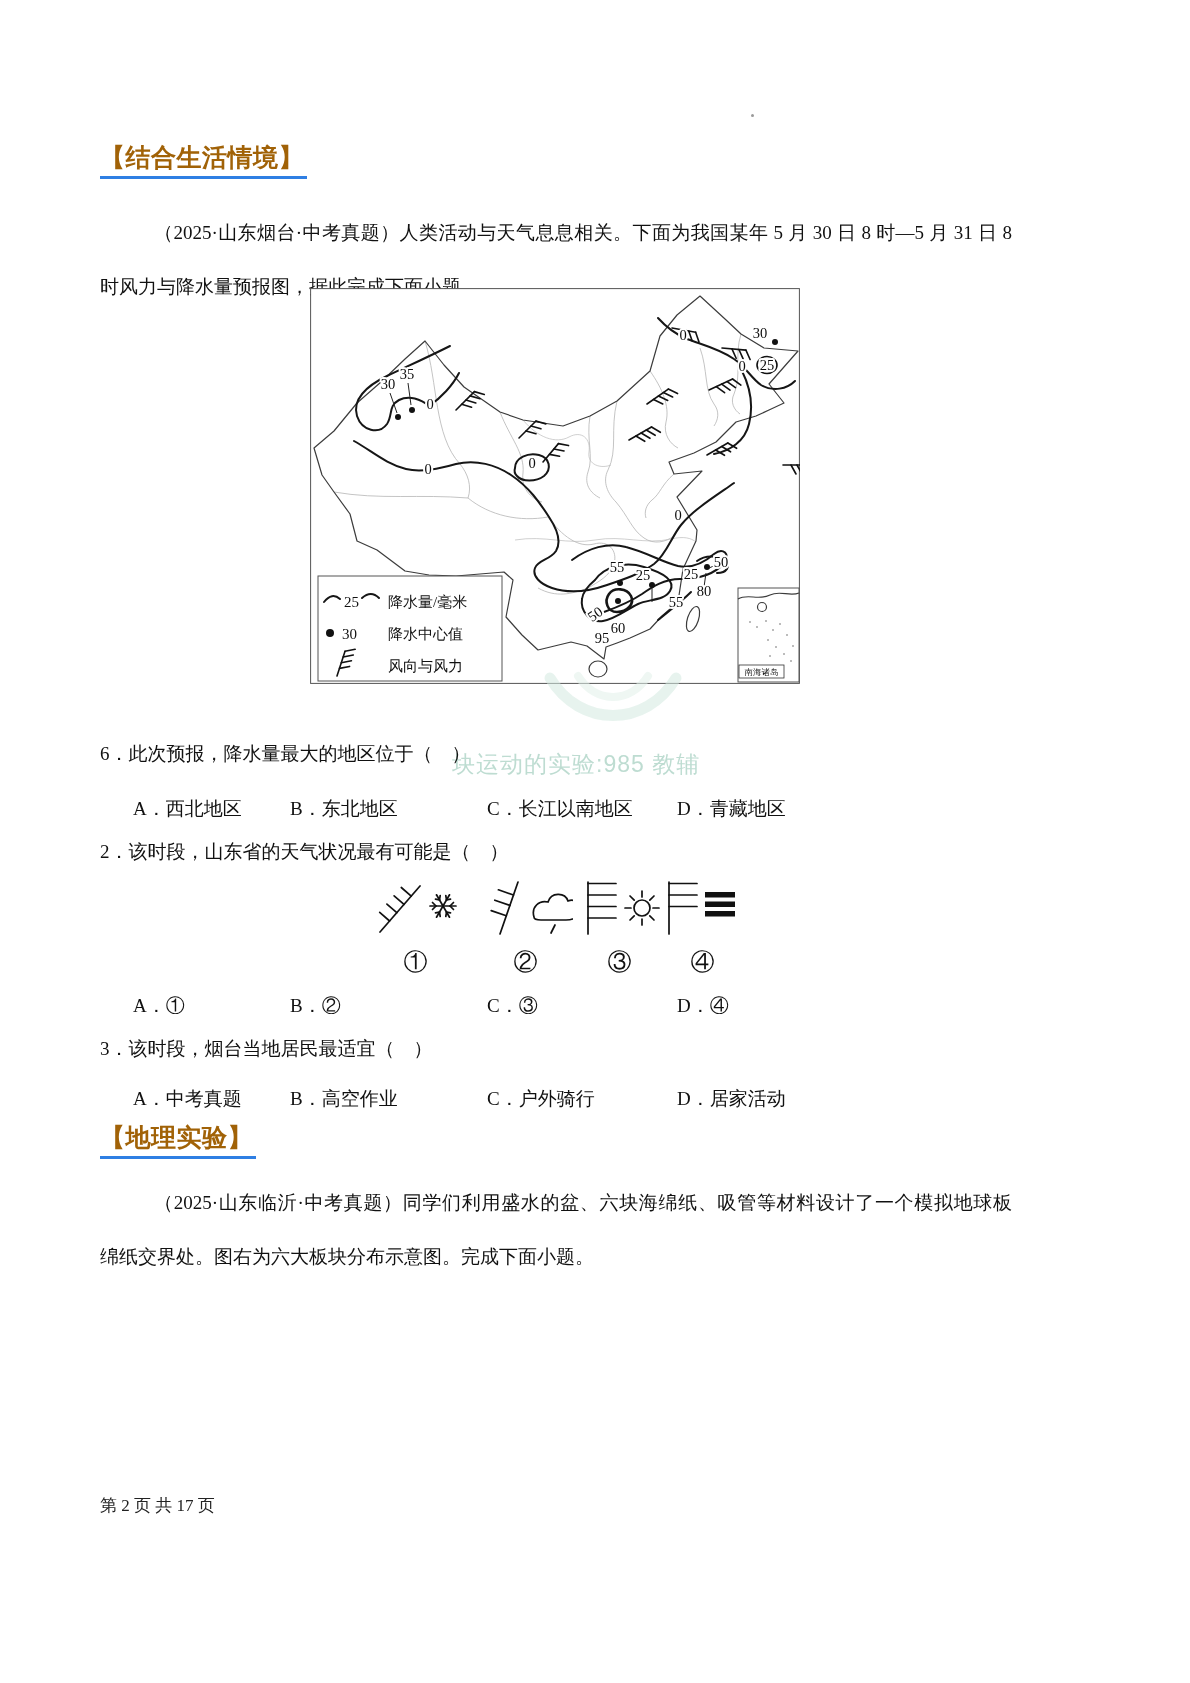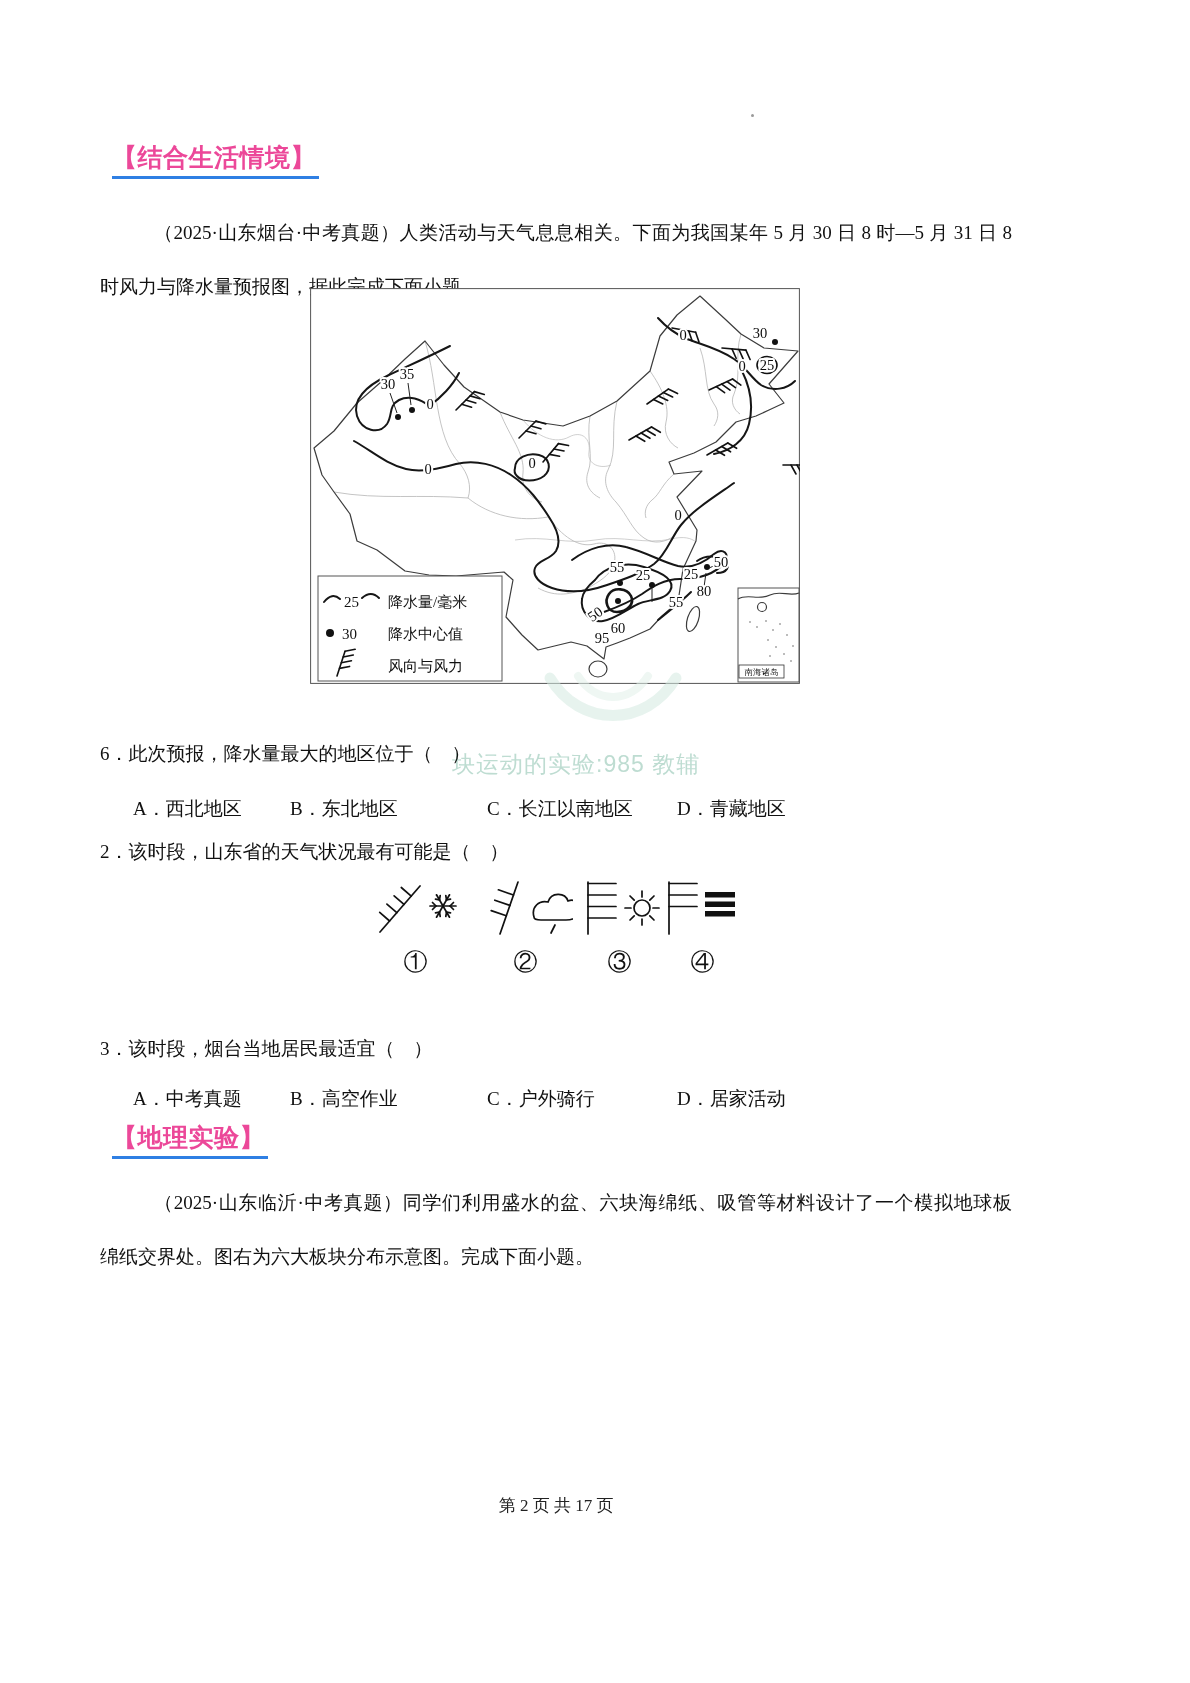--- a/index.html
+++ b/index.html
@@ -1,18 +1,18 @@
 <!DOCTYPE html>
 <html lang="zh"><head>
 <meta charset="utf-8">
 <style>
   html,body{margin:0;padding:0;background:#fff}
   .page{position:relative;width:1190px;height:1683px;background:#fff;overflow:hidden;
         font-family:"Liberation Serif","DejaVu Serif",serif;color:#111}
-  .heading{position:absolute;left:112px;font-size:25px;font-weight:bold;color:#ec4899;
+  .heading{position:absolute;left:100px;font-size:25px;font-weight:bold;color:#a16207;
            border-bottom:3px solid #2f7fe3;padding:0 3px 2px 0;letter-spacing:.5px}
   #heading-life{top:141px}
   #heading-exp{top:1121px}
   .para{position:absolute;left:100px;width:912px;font-size:19px;line-height:54px}
   #para-life{top:206px}
   #para-exp{top:1176px}
   .pline{text-align:justify;text-align-last:justify}
   .pline.first{text-indent:54px}
   .pline.last{text-align-last:left}
   .qline{position:absolute;left:100px;font-size:19px}
@@ -21,21 +21,21 @@
   #q3{top:1036px}
   .opts{position:absolute;left:100px;width:990px;display:grid;
         grid-template-columns:157px 197px 190px auto;padding-left:33px;font-size:19px}
   #q1-opts{top:796px}
   #q2-opts{top:993px}
   #q3-opts{top:1086px}
   .map-wrap{position:absolute;left:310px;top:288px;width:490px;height:396px}
   .sym{position:absolute;top:876px;width:95px;display:flex;flex-direction:column;align-items:center}
   #sym1{left:368px}#sym2{left:478px}#sym3{left:572px}#sym4{left:655px}
   .sym .num{font-size:24px;margin-top:8px}
-  .footer{position:absolute;left:100px;width:912px;top:1494px;text-align:center;font-size:17px;color:#222}
+  .footer{position:absolute;left:100px;width:912px;top:1494px;font-size:17px;color:#222}
   .wm-text{position:absolute;left:452px;top:749px;font-family:"Liberation Sans","DejaVu Sans",sans-serif;
            font-size:23px;color:#b7d9cd;opacity:.9;letter-spacing:1px}
   .wm-logo{position:absolute;left:538px;top:666px;opacity:.55}
   .stray{position:absolute;left:751px;top:114px;width:3px;height:3px;border-radius:50%;background:#9a9a9a}
   
   .map-frame{fill:#fff;stroke:#555;stroke-width:1}
   .border{fill:none;stroke:#3c3c3c;stroke-width:1.2;stroke-linejoin:round}
   .prov{fill:none;stroke:#b5b5b5;stroke-width:.8}
   .river{fill:none;stroke:#bcbcbc;stroke-width:.7}
   .contour{fill:none;stroke:#161616;stroke-width:2;stroke-linecap:round}
@@ -308,20 +308,26 @@
       </g>
       <g>
         <rect x="50" y="16" width="30" height="5.5" fill="#111" stroke="none"></rect>
         <rect x="50" y="25.5" width="30" height="5.5" fill="#111" stroke="none"></rect>
         <rect x="50" y="35" width="30" height="5.5" fill="#111" stroke="none"></rect>
       </g>
     </svg>
     <div class="num">④</div>
   </div>
 
+  <div class="opts" id="q2-opts">
+    <span>A．①</span>
+    <span>B．②</span>
+    <span>C．③</span>
+    <span>D．④</span>
+  </div>
 
   <div class="qline" id="q3">3．该时段，烟台当地居民最适宜（　）</div>
   <div class="opts" id="q3-opts">
     <span>A．中考真题</span>
     <span>B．高空作业</span>
     <span>C．户外骑行</span>
     <span>D．居家活动</span>
   </div>
 
   <div class="heading" id="heading-exp">【地理实验】</div>

